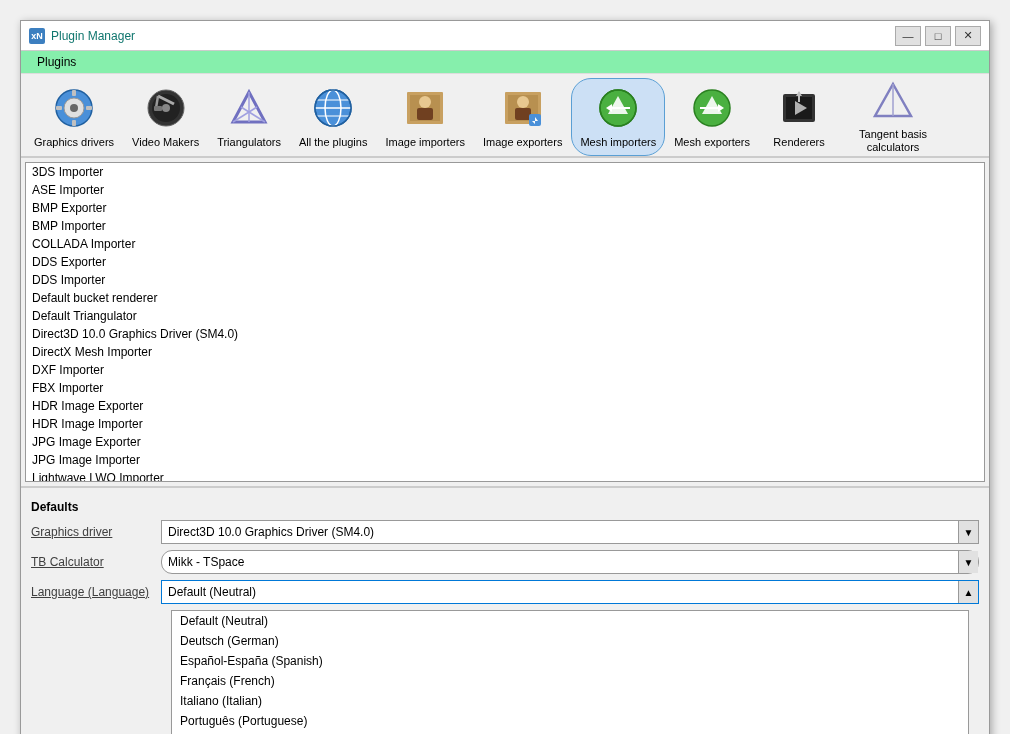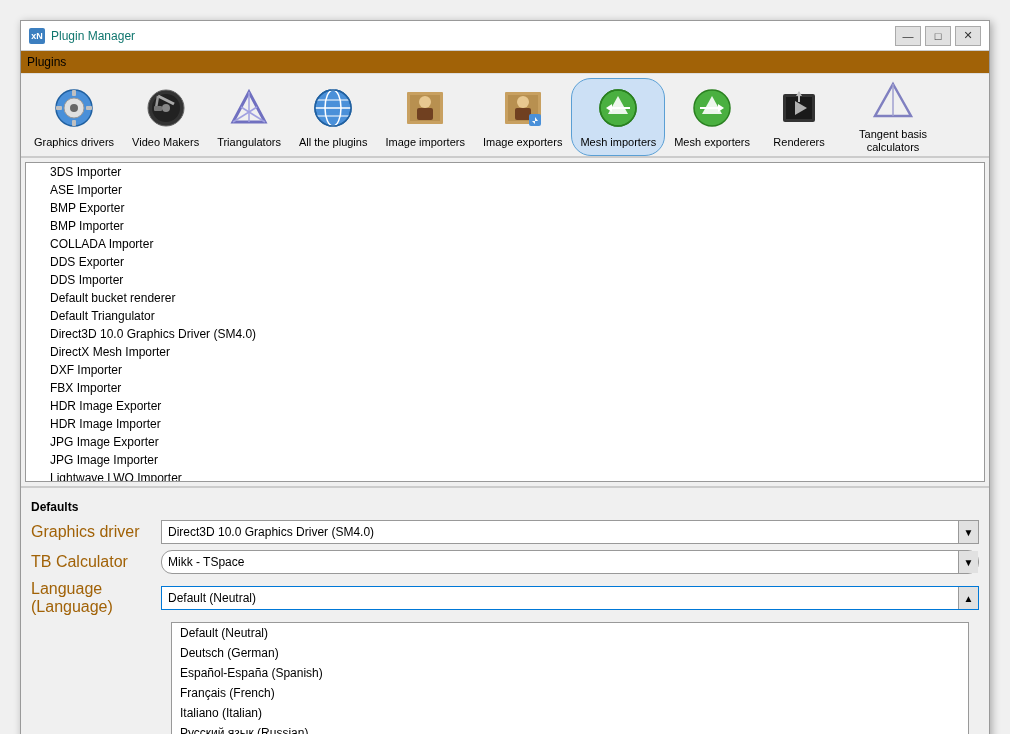--- a/index.html
+++ b/index.html
@@ -57,22 +57,22 @@
       border: 1px solid #aaa;
       cursor: pointer;
       display: flex;
       align-items: center;
       justify-content: center;
       font-size: 11px;
       color: #333;
     }
 
     .menu-bar {
-      background: #a16207;
-      padding: 4px 6px;
+      background: #86efac;
+      padding: 4px 16px;
       font-size: 12px;
       border-bottom: 1px solid #ddd;
     }
 
     .toolbar {
       background: #f0f0f0;
       border-bottom: 2px solid #ccc;
       display: flex;
       flex-wrap: wrap;
       padding: 4px 4px 0 4px;
@@ -120,21 +120,21 @@
       margin: 4px;
       height: 320px;
       overflow-y: scroll;
       overflow-x: hidden;
     }
     .plugin-list-section::-webkit-scrollbar { width: 16px; }
     .plugin-list-section::-webkit-scrollbar-track { background: #f0f0f0; border-left: 1px solid #ccc; }
     .plugin-list-section::-webkit-scrollbar-thumb { background: #c0c0c0; border: 1px solid #999; }
 
     .plugin-item {
-      padding: 2px 24px;
+      padding: 2px 6px;
       cursor: pointer;
       color: #000;
       font-size: 12px;
       white-space: nowrap;
     }
 
     .divider {
       height: 2px;
       background: #ccc;
       margin: 4px 0;
@@ -150,22 +150,23 @@
       margin-bottom: 6px;
       color: #000000;
     }
     .defaults-row {
       display: flex;
       align-items: center;
       margin-bottom: 6px;
     }
     .defaults-label {
       width: 130px;
-      font-size: 16px;
-      color: #a16207;
+      font-size: 12px;
+      color: #404040;
+      text-decoration: underline;
     }
     .defaults-combo {
       flex: 1;
       height: 24px;
       background: white;
       border: 1px solid #999;
       display: flex;
       align-items: center;
       padding: 0 6px;
       font-size: 12px;
@@ -408,18 +409,19 @@
         <div class="arrow">▲</div>
       </div>
     </div>
 
     <div class="dropdown-list" id="lang-dropdown">
     <div class="dropdown-item">Default (Neutral)</div>
         <div class="dropdown-item">Deutsch (German)</div>
         <div class="dropdown-item">Español-España (Spanish)</div>
         <div class="dropdown-item">Français (French)</div>
         <div class="dropdown-item">Italiano (Italian)</div>
+        <div class="dropdown-item">Português (Portuguese)</div>
         <div class="dropdown-item">Русский язык (Russian)</div>
       </div>
 
   </div>
 
 </div>
 
 </body></html>

